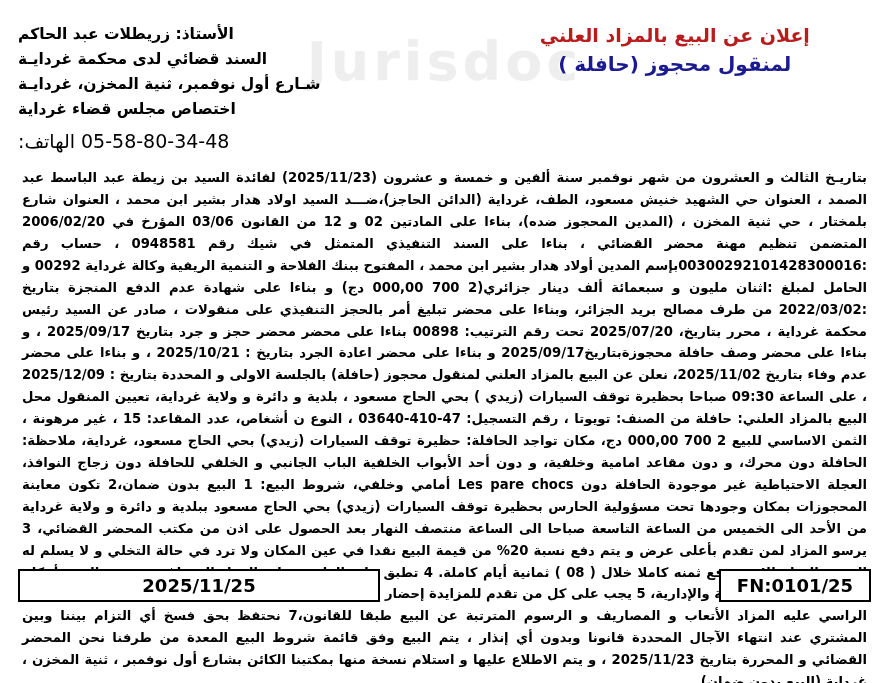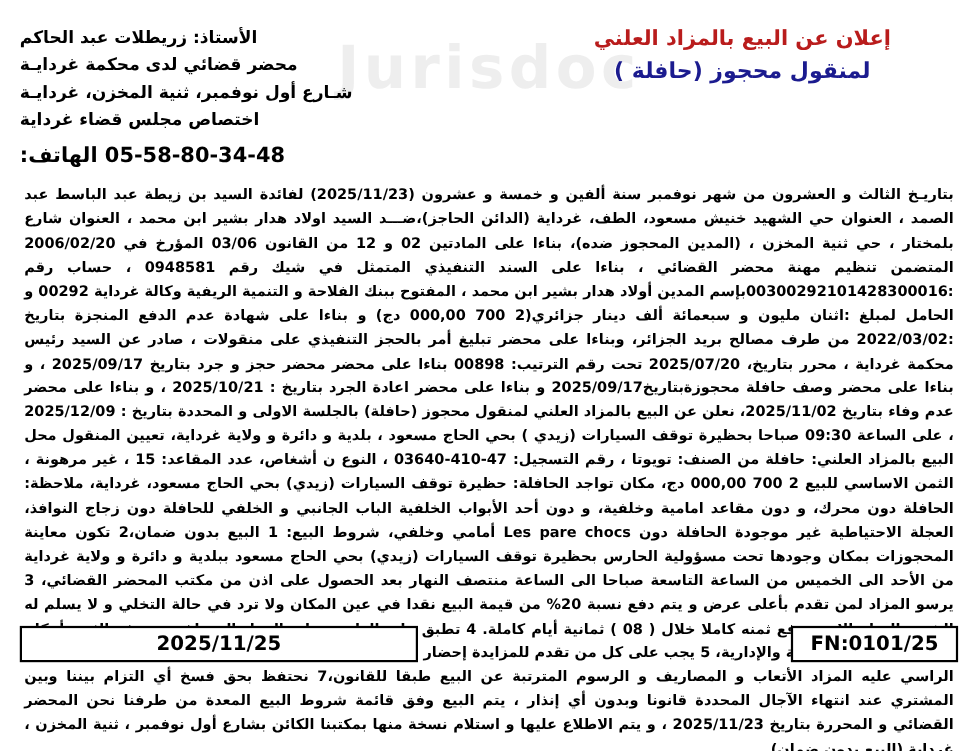--- a/index.html
+++ b/index.html
@@ -72,21 +72,21 @@
     line-height: 1.62;
     font-weight: bold;
     color: #000;
   }
   .office-line {
     display: block;
   }
   .phone-line {
     margin-top: 4px;
     font-size: 19px;
-    font-weight: bold;
+    font-weight: normal;
     letter-spacing: 0.5px;
   }
   .phone-number {
     font-family: "DejaVu Sans", sans-serif;
   }
   .body-text {
     position: relative;
     z-index: 2;
     margin-top: 10px;
     direction: rtl;
@@ -148,21 +148,21 @@
 
   <div class="header">
 
     <div class="title-block">
       <div class="title-main">إعلان عن البيع بالمزاد العلني</div>
       <div class="title-sub">لمنقول محجوز (حافلة )</div>
     </div>
 
     <div class="office-block">
       <span class="office-line">الأستاذ: زريطلات عبد الحاكم</span>
-      <span class="office-line">محضر قضائي لدى محكمة غردايـة</span>
+      <span class="office-line">السند قضائي لدى محكمة غردايـة</span>
       <span class="office-line">شـارع أول نوفمبر، ثنية المخزن، غردايـة</span>
       <span class="office-line">اختصاص مجلس قضاء غرداية</span>
       <div class="phone-line">
         <span class="phone-number">05-58-80-34-48</span>
         <span>الهاتف:</span>
       </div>
     </div>
 
   </div>
 

